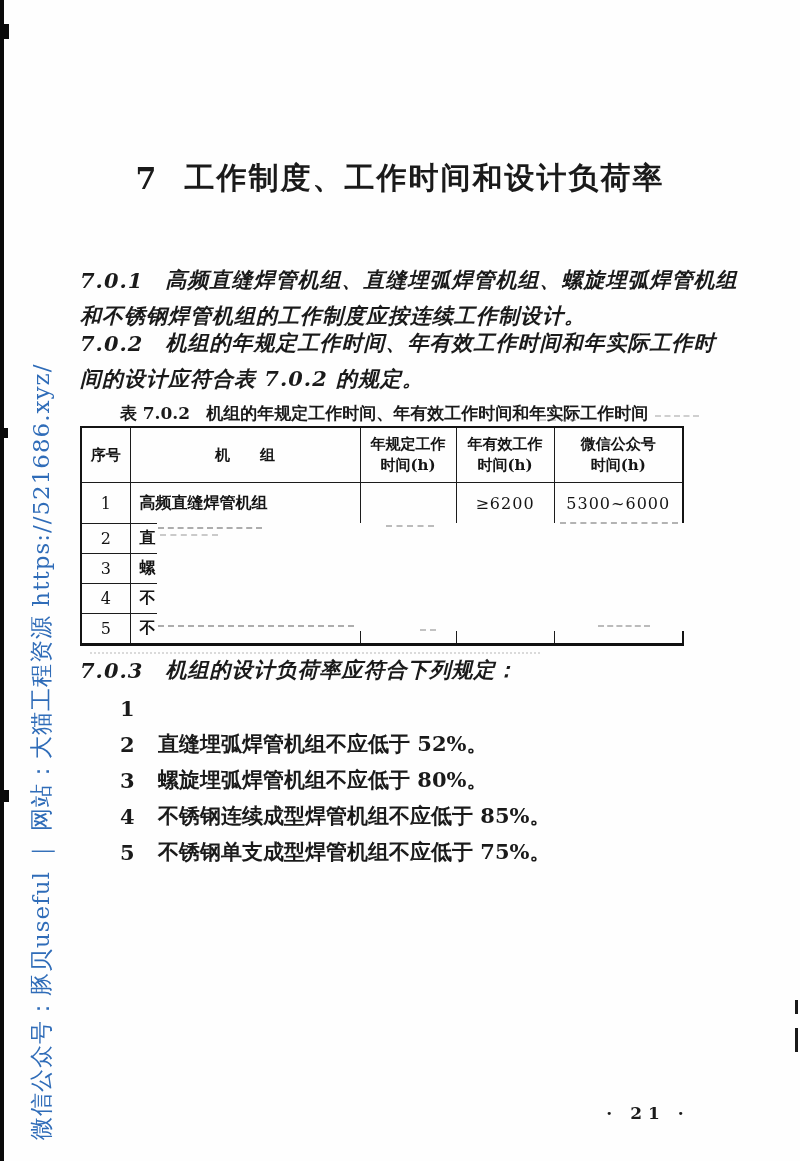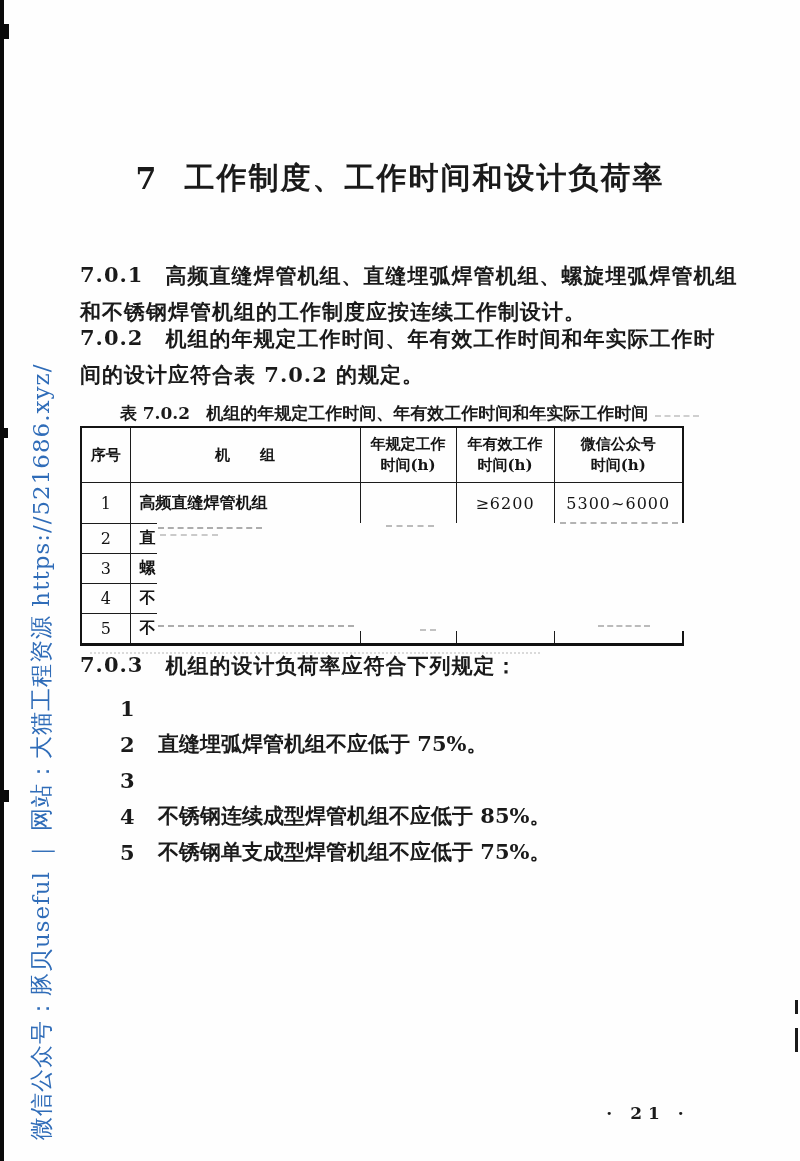--- a/index.html
+++ b/index.html
@@ -26,21 +26,21 @@
 
   
   .title{
     position:absolute;left:0;top:160px;width:800px;height:36px;
     display:flex;justify-content:center;align-items:center;gap:26px;
     font-size:30px;font-weight:bold;letter-spacing:2px;white-space:nowrap;
   }
 
   
   .clause{position:absolute;left:80px;width:660px;font-size:21px;font-weight:bold;letter-spacing:1px;}
-  .clause .line{height:36px;display:flex;align-items:flex-start;white-space:nowrap;}
+  .clause .line{height:36px;display:flex;align-items:center;white-space:nowrap;font-style:italic;}
   .cnum{font-weight:bold;margin-right:22px;letter-spacing:1px;}
   .c701{top:262px;}
   .c702{top:325px;}
   .c703{top:652px;}
 
   
   .items{position:absolute;left:80px;top:690px;width:660px;font-size:21px;font-weight:bold;}
   .item{height:36px;display:flex;align-items:center;white-space:nowrap;}
   .item .inum{width:14px;margin-left:40px;margin-right:24px;font-weight:bold;}
 
@@ -224,24 +224,25 @@
       <span>机组的设计负荷率应符合下列规定：</span>
     </div>
   </div>
 
   <div class="items">
     <div class="item">
       <span class="inum">1</span>
     </div>
     <div class="item">
       <span class="inum">2</span>
-      <span>直缝埋弧焊管机组不应低于 75%。</span>
+      <span>直缝埋弧焊管机组不应低于 52%。</span>
     </div>
     <div class="item">
       <span class="inum">3</span>
+      <span>螺旋埋弧焊管机组不应低于 80%。</span>
     </div>
     <div class="item">
       <span class="inum">4</span>
       <span>不锈钢连续成型焊管机组不应低于 85%。</span>
     </div>
     <div class="item">
       <span class="inum">5</span>
       <span>不锈钢单支成型焊管机组不应低于 75%。</span>
     </div>
   </div>

